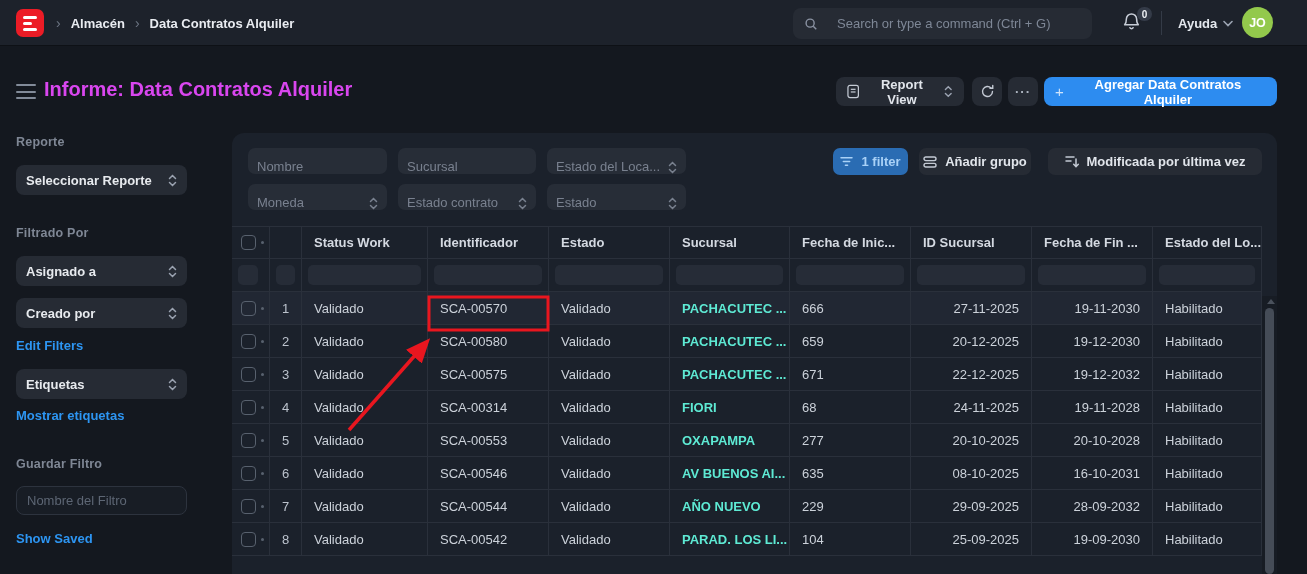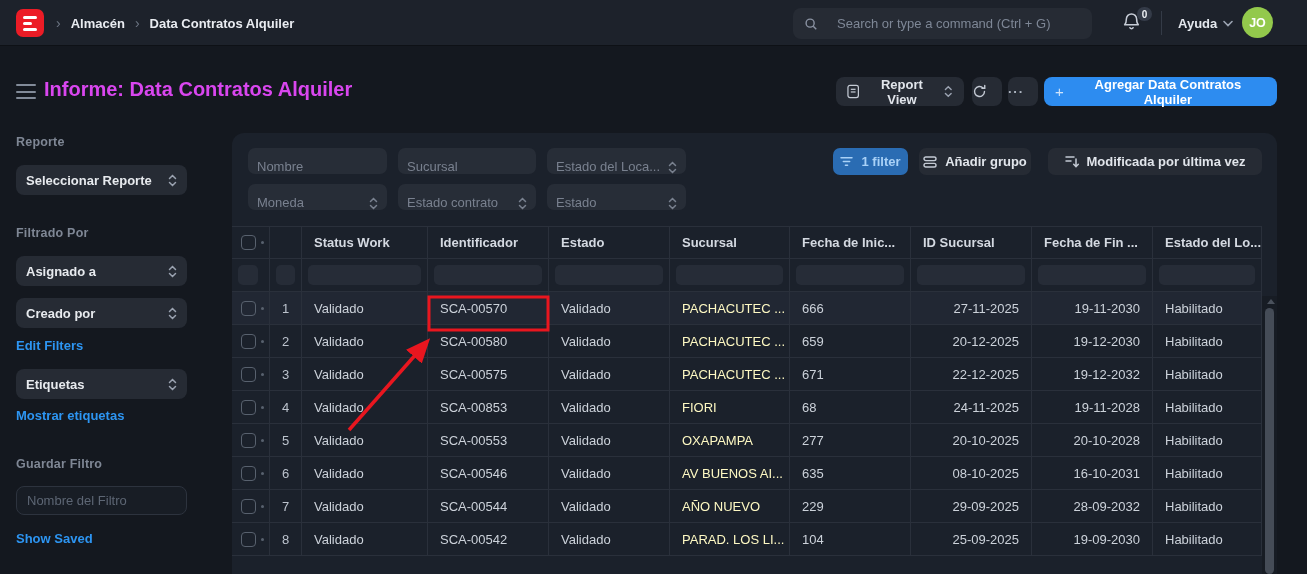--- a/index.html
+++ b/index.html
@@ -27,21 +27,21 @@
   .helpwrap{position:absolute;left:1178px;top:0;height:46px;display:flex;align-items:center;gap:6px;
     font-weight:700;color:#e4e8ee;cursor:pointer}
   .avatar{position:absolute;left:1242px;top:7px;width:31px;height:31px;border-radius:50%;background:#93c94c;
     color:#fff;font-weight:700;font-size:12.5px;display:flex;align-items:center;justify-content:center}
 
   
   .hamburger{position:absolute;left:16px;top:84px;width:20px;height:15px;display:flex;flex-direction:column;justify-content:space-between;cursor:pointer}
   .hamburger i{height:2px;background:#828b99;border-radius:2px}
   .pagetitle{position:absolute;left:44px;top:78px;font-size:20px;font-weight:700;color:#d946ef}
   .btn{background:#262b34;border:none;border-radius:8px;height:29px;color:#e1e5eb;font-size:13px;
-    font-family:inherit;display:flex;align-items:center;gap:7px;cursor:pointer;padding:0 11px}
+    font-family:inherit;display:flex;align-items:center;justify-content:center;gap:7px;cursor:pointer;padding:0 11px}
   .btn-reportview{position:absolute;left:836px;top:77px;width:128px;font-weight:600}
   .btn-refresh{position:absolute;left:972px;top:77px;width:30px;padding:0}
   .btn-more{position:absolute;left:1008px;top:77px;width:30px;padding:0;font-weight:700;letter-spacing:1px;color:#aeb6c2}
   .btn-primary{position:absolute;left:1044px;top:77px;width:233px;background:#2d8cf0;color:#fff;font-weight:600}
   .btn-primary .plus{color:#cfe4fb;font-size:15px;font-weight:400;margin-right:-1px}
 
   
   .side-label{position:absolute;left:16px;font-size:12.5px;font-weight:700;color:#7f8795;letter-spacing:.2px}
   .sel{position:absolute;left:16px;width:171px;height:30px;background:#262b34;border-radius:8px;
     display:flex;align-items:center;justify-content:space-between;padding:0 10px;cursor:pointer}
@@ -61,21 +61,21 @@
     font-weight:600;font-family:inherit;display:flex;align-items:center;justify-content:center;gap:8px;cursor:pointer}
   .fbtn-active{background:#2a6cb3;color:#a9d1f7}
 
   
   .tablewrap{position:absolute;left:0;top:93px;width:1030px}
   .trow,.thead,.tfilterrow{display:grid;grid-template-columns:38px 32px 126px 121px 121px 120px 121px 121px 121px 109px;height:33px}
   .th,.td,.tf{border-right:1px solid #2a303b;border-bottom:1px solid #2a303b;display:flex;align-items:center;padding:0 12px;overflow:hidden;white-space:nowrap}
   .thead{border-top:1px solid #2a303b}
   .th{font-weight:700;color:#d4d9e1}
   .td{color:#ccd2da}
-  .td-bold{font-weight:400;color:#fef9c3}
+  .td-bold{font-weight:700;color:#5eead4}
   .td-r{justify-content:flex-end}
   .td-num{justify-content:center;padding:0;color:#bcc3cd}
   .td-cb,.th-cb,.tf-cb{padding:0 0 0 9px;gap:5px}
   .cbx{width:15px;height:15px;border:1.5px solid #58616e;border-radius:4px;flex:none;cursor:pointer}
   .likedot{width:3px;height:3px;border-radius:50%;background:#58616e;flex:none}
   .tf .fchip{height:20px;background:#262c37;border-radius:5px;flex:1;cursor:text}
   .tf{padding:0 6px}
   .highlight{background:#212733}
 
   
@@ -352,21 +352,21 @@
     <div class="td td-r">19-12-2032</div>
     <div class="td">Habilitado</div>
   </div>
         <div class="trow">
     <div class="td td-cb">
             <span class="cbx"></span>
             <span class="likedot"></span>
           </div>
     <div class="td td-num">4</div>
     <div class="td">Validado</div>
-    <div class="td">SCA-00853</div>
+    <div class="td">SCA-00314</div>
     <div class="td">Validado</div>
     <div class="td td-bold">FIORI</div>
     <div class="td">68</div>
     <div class="td td-r">24-11-2025</div>
     <div class="td td-r">19-11-2028</div>
     <div class="td">Habilitado</div>
   </div>
         <div class="trow">
     <div class="td td-cb">
             <span class="cbx"></span>

